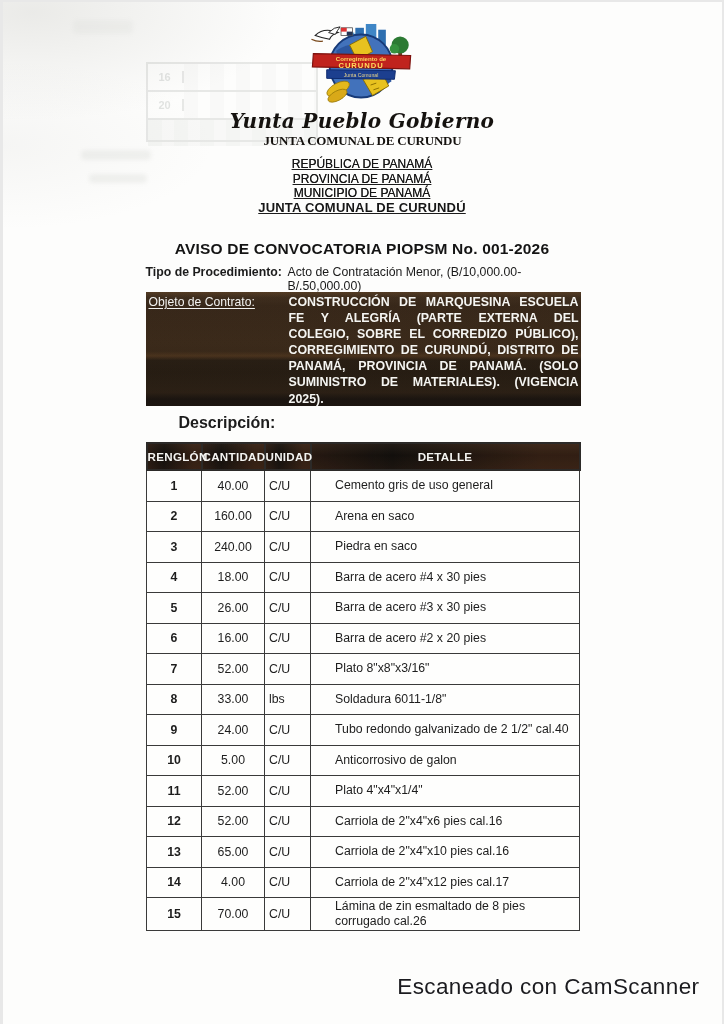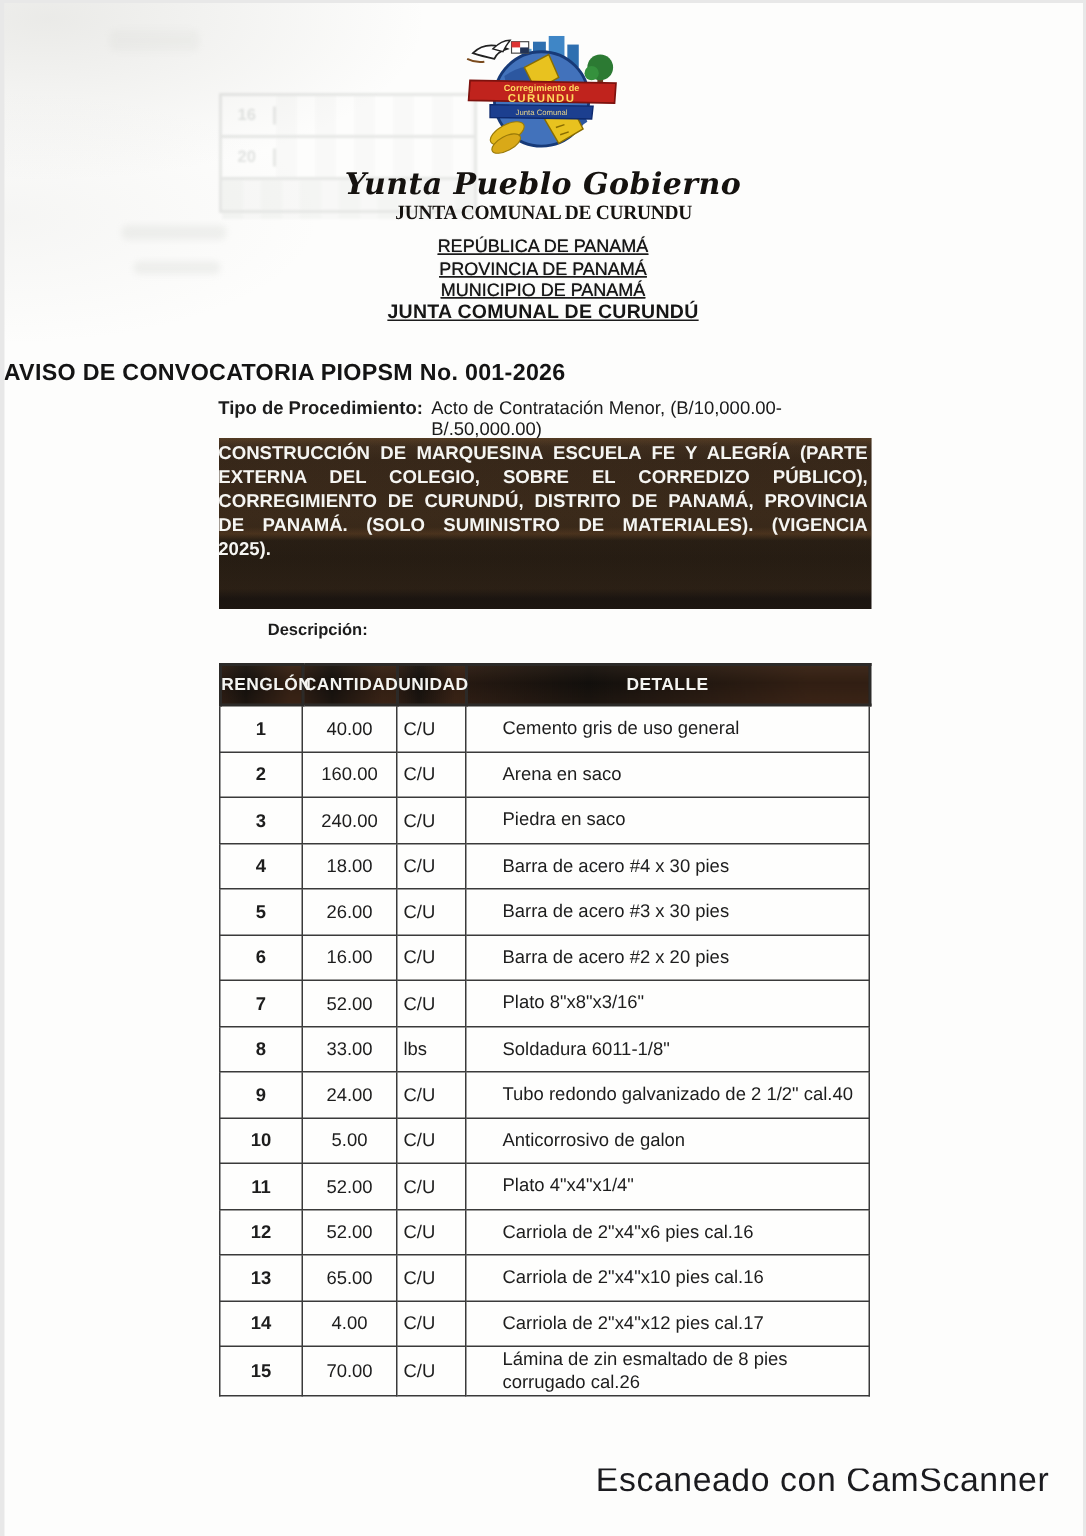--- a/index.html
+++ b/index.html
@@ -44,21 +44,21 @@
     letter-spacing:-0.2px;transform:scaleX(0.96);
   }
 
   
   .gov-header{position:absolute;top:155px;left:0;right:0;text-align:center;line-height:14.5px;text-decoration:underline;}
   .gov-line{font-size:12px;font-weight:400;color:#161616;text-shadow:0 0 0.5px #2a2a2a;}
   .gov-line.bold{font-weight:700;font-size:13px;text-shadow:none;letter-spacing:0.2px;}
 
   
   .doc-title{
-    position:absolute;top:238px;left:0;right:0;
+    position:absolute;top:238px;left:0;right:0;text-align:center;
     font-size:15.5px;font-weight:700;color:#141414;letter-spacing:0.2px;
   }
 
   
   .proc-line{position:absolute;top:263px;left:143px;width:436px;display:flex;}
   .proc-label{font-size:12.3px;font-weight:700;width:142px;flex:none;}
   .proc-value{font-size:12.3px;font-weight:400;color:#1a1a1a;}
 
   
   .contract-box{
@@ -76,21 +76,21 @@
     font-size:12.2px;color:#f2f2f0;text-decoration:underline;
     text-underline-offset:2px;
   }
   .contract-text{
     flex:1;padding:2px 2px 0 0;
     font-size:12.4px;font-weight:700;color:#f5f5f2;
     line-height:16.1px;text-align:justify;word-spacing:3px;
   }
 
   
-  .desc-label{position:absolute;top:412px;left:143px;font-size:11px;font-weight:700;padding-left:33px;}
+  .desc-label{position:absolute;top:412px;left:143px;font-size:16px;font-weight:700;padding-left:33px;}
 
   
   .items-table{
     position:absolute;top:440px;left:143px;width:435px;
     border-collapse:collapse;table-layout:fixed;
     font-size:12.3px;color:#1d1d1d;
   }
   .items-table col.c-renglon{width:55px;}
   .items-table col.c-cantidad{width:63px;}
   .items-table col.c-unidad{width:46px;}
@@ -204,20 +204,21 @@
   </div>
 
   <div class="doc-title">AVISO DE CONVOCATORIA PIOPSM No. 001-2026</div>
 
   <div class="proc-line">
     <span class="proc-label">Tipo de Procedimiento:</span>
     <span class="proc-value">Acto de Contratación Menor, (B/10,000.00-B/.50,000.00)</span>
   </div>
 
   <div class="contract-box">
+    <div class="contract-label">Objeto de Contrato:</div>
     <div class="contract-text">CONSTRUCCIÓN DE MARQUESINA ESCUELA FE Y ALEGRÍA (PARTE EXTERNA DEL COLEGIO, SOBRE EL CORREDIZO PÚBLICO), CORREGIMIENTO DE CURUNDÚ, DISTRITO DE PANAMÁ, PROVINCIA DE PANAMÁ. (SOLO SUMINISTRO DE MATERIALES). (VIGENCIA 2025).</div>
   </div>
 
   <div class="desc-label">Descripción:</div>
 
   <table class="items-table">
     <colgroup>
       <col class="c-renglon">
         <col class="c-cantidad">
         <col class="c-unidad">

